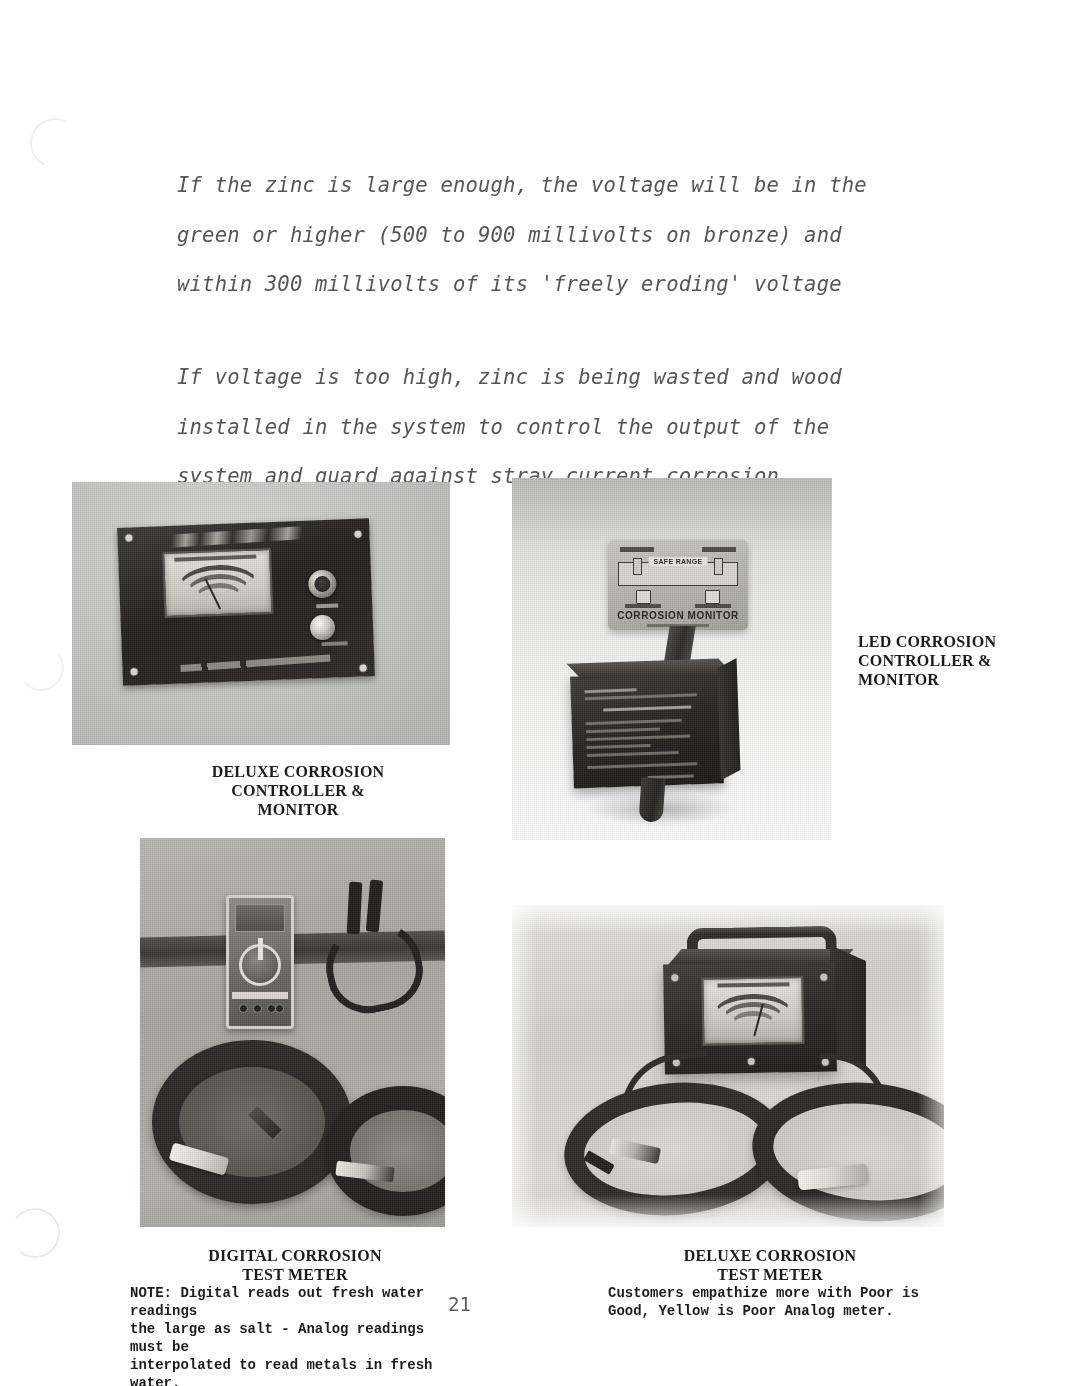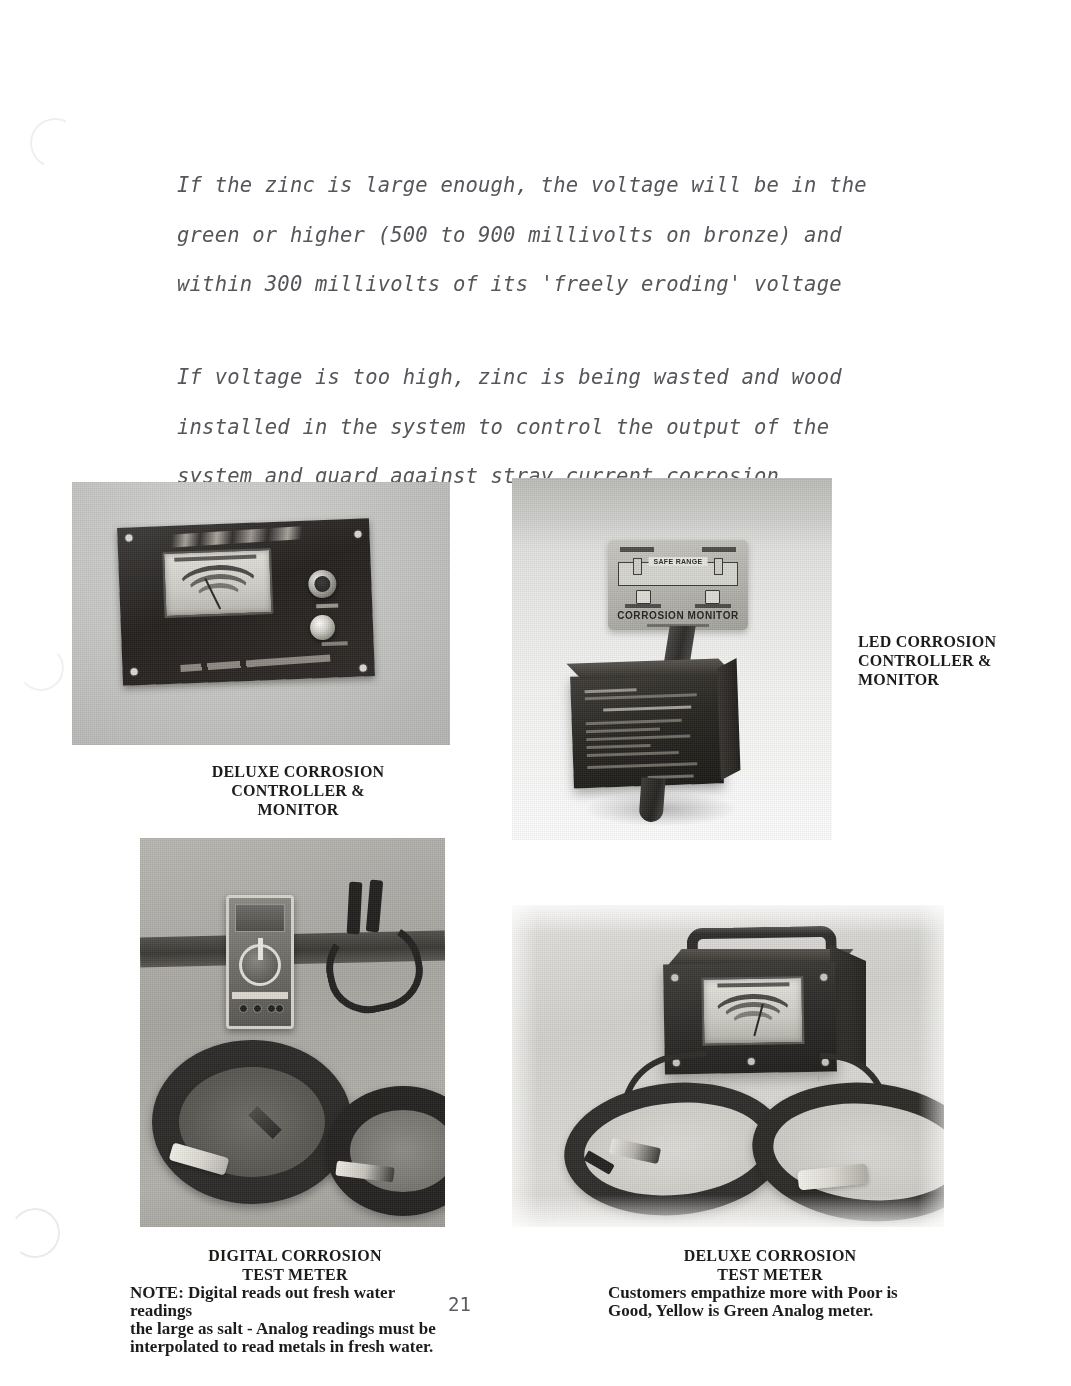--- a/index.html
+++ b/index.html
@@ -416,21 +416,21 @@
   }
 
   
   .caption {
     position: absolute;
     font-family: "Liberation Serif", serif;
     font-weight: bold;
     color: #1d1c1b;
   }
   .caption .title-line { font-size: 16px; line-height: 19px; letter-spacing: .2px; }
-  .caption .note-line  { font-size: 17px; line-height: 18px; font-weight: bold; }
+  .caption .note-line  { font-size: 14px; line-height: 18px; font-weight: bold; font-family: Liberation Mono, monospace; }
 
   #cap-deluxe { left: 128px; top: 762px; width: 340px; text-align: center; }
   #cap-led    { left: 858px; top: 632px; width: 200px; text-align: left; }
   #cap-digital{ left: 130px; top: 1246px; width: 330px; text-align: left; }
   #cap-digital .title-line { text-align: center; }
   #cap-analog { left: 600px; top: 1246px; width: 340px; text-align: center; }
   #cap-analog .note-line { text-align: left; padding-left: 8px; }
 
   
   #page-number {
@@ -592,18 +592,18 @@
     <div class="title-line">TEST METER</div>
     <div class="note-line">NOTE: Digital reads out fresh water readings</div>
     <div class="note-line">the large as salt - Analog readings must be</div>
     <div class="note-line">interpolated to read metals in fresh water.</div>
   </div>
 
   <div class="caption" id="cap-analog">
     <div class="title-line">DELUXE CORROSION</div>
     <div class="title-line">TEST METER</div>
     <div class="note-line">Customers empathize more with Poor is</div>
-    <div class="note-line">Good, Yellow is Green Analog meter.</div>
+    <div class="note-line">Good, Yellow is Poor Analog meter.</div>
   </div>
 
   <div id="page-number">21</div>
 
 </div>
 
 </body></html>

